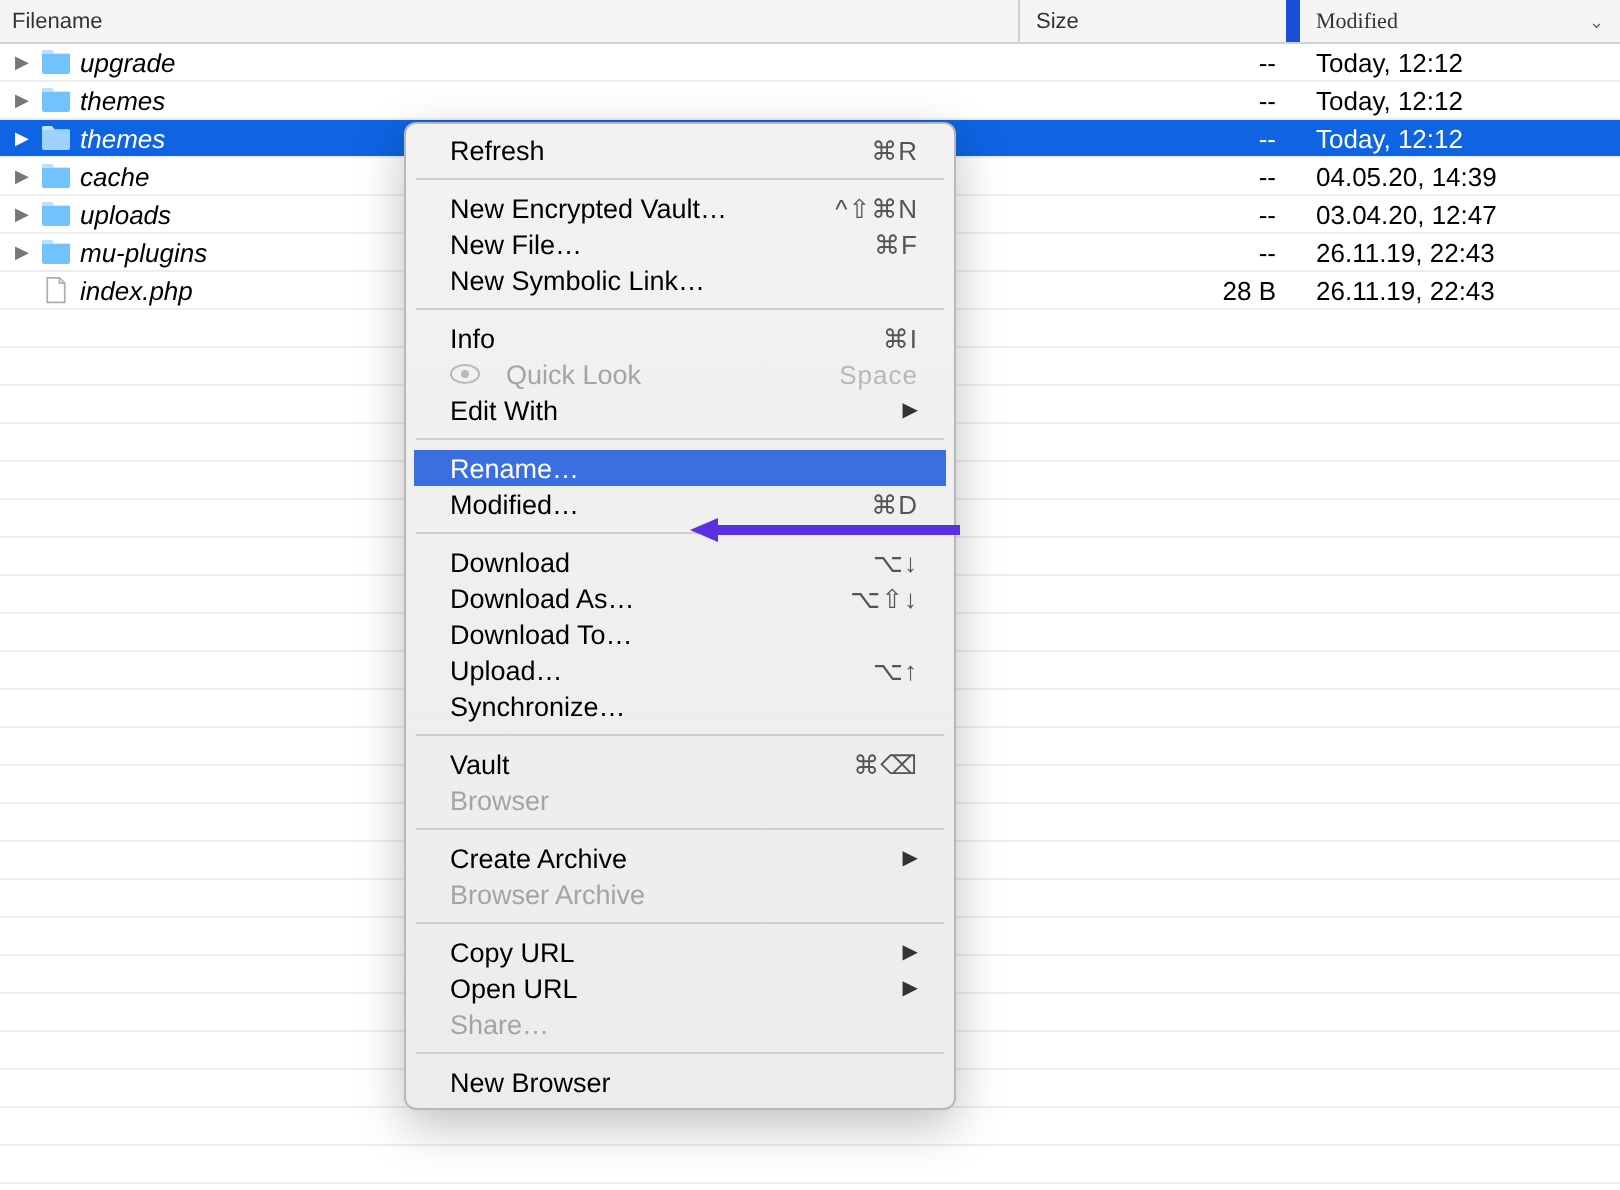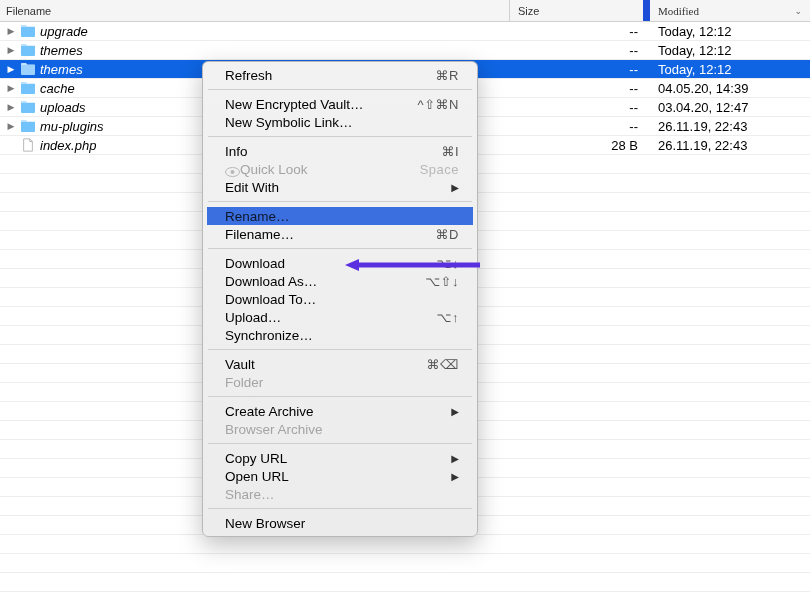--- a/index.html
+++ b/index.html
@@ -88,21 +88,21 @@
     }
     .menu-item {
       display: flex;
       justify-content: space-between;
       align-items: center;
       padding: 1.5px 14px 1.5px 18px;
       color: #000;
     }
     .menu-item.highlighted {
       background: #3b6fe0;
-      color: #0f172a;
+      color: #ffffff;
     }
     .menu-item.disabled {
       color: #a4a4a4;
     }
     .menu-sep {
       height: 1px;
       background: #cfcfcf;
       margin: 5px 1px;
     }
     .shortcut {
@@ -110,22 +110,22 @@
       font-size: 13px;
       letter-spacing: 0.5px;
     }
     .menu-item.disabled .shortcut { color: #b8b8b8; }
     .submenu-arrow {
       font-size: 10px;
       color: #333;
     }
     .menu-item .ql-icon {
       display: inline-flex;
-      align-items: flex-end;
-      gap: 0;
+      align-items: center;
+      gap: 13px;
     }
     .eye-icon { width: 15px; height: 10px; }
     
     .annotation-arrow {
       position: absolute;
       top: 258px;
       left: 345px;
       width: 135px;
       height: 14px;
       pointer-events: none;
@@ -262,20 +262,24 @@
   <div class="menu-item">
     <span>Refresh</span>
     <span class="shortcut">⌘R</span>
   </div>
   <div class="menu-sep"></div>
   <div class="menu-item">
     <span>New Encrypted Vault…</span>
     <span class="shortcut">^⇧⌘N</span>
   </div>
   <div class="menu-item">
+    <span>New File…</span>
+    <span class="shortcut">⌘F</span>
+  </div>
+  <div class="menu-item">
     <span>New Symbolic Link…</span>
   </div>
   <div class="menu-sep"></div>
   <div class="menu-item">
     <span>Info</span>
     <span class="shortcut">⌘I</span>
   </div>
   <div class="menu-item disabled">
     <span class="ql-icon">
       <svg class="eye-icon" viewBox="0 0 15 10">
@@ -288,21 +292,21 @@
   </div>
   <div class="menu-item">
     <span>Edit With</span>
     <span class="submenu-arrow">▶</span>
   </div>
   <div class="menu-sep"></div>
   <div class="menu-item highlighted">
     <span>Rename…</span>
   </div>
   <div class="menu-item">
-    <span>Filename…</span>
+    <span>Modified…</span>
     <span class="shortcut">⌘D</span>
   </div>
   <div class="menu-sep"></div>
   <div class="menu-item">
     <span>Download</span>
     <span class="shortcut">⌥↓</span>
   </div>
   <div class="menu-item">
     <span>Download As…</span>
     <span class="shortcut">⌥⇧↓</span>
@@ -316,21 +320,21 @@
   </div>
   <div class="menu-item">
     <span>Synchronize…</span>
   </div>
   <div class="menu-sep"></div>
   <div class="menu-item">
     <span>Vault</span>
     <span class="shortcut">⌘⌫</span>
   </div>
   <div class="menu-item disabled">
-    <span>Folder</span>
+    <span>Browser</span>
   </div>
   <div class="menu-sep"></div>
   <div class="menu-item">
     <span>Create Archive</span>
     <span class="submenu-arrow">▶</span>
   </div>
   <div class="menu-item disabled">
     <span>Browser Archive</span>
   </div>
   <div class="menu-sep"></div>

